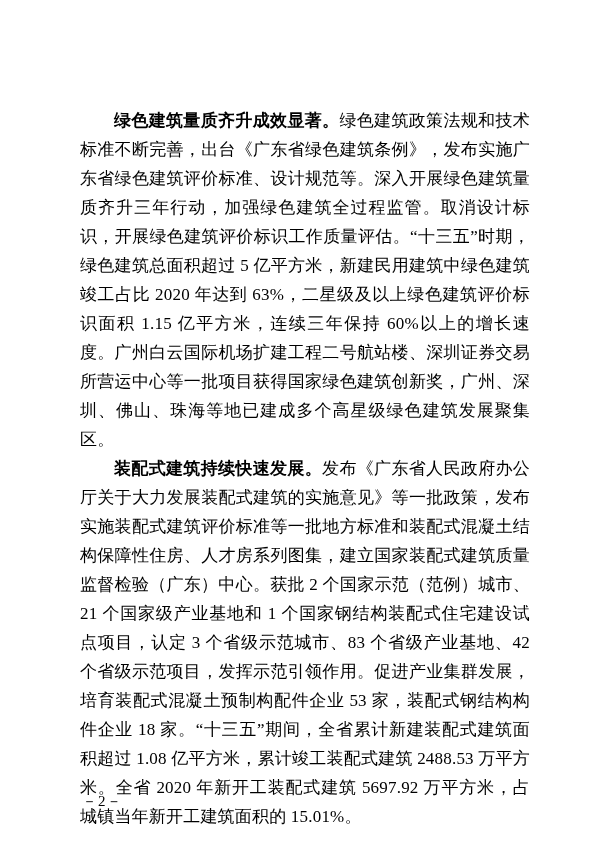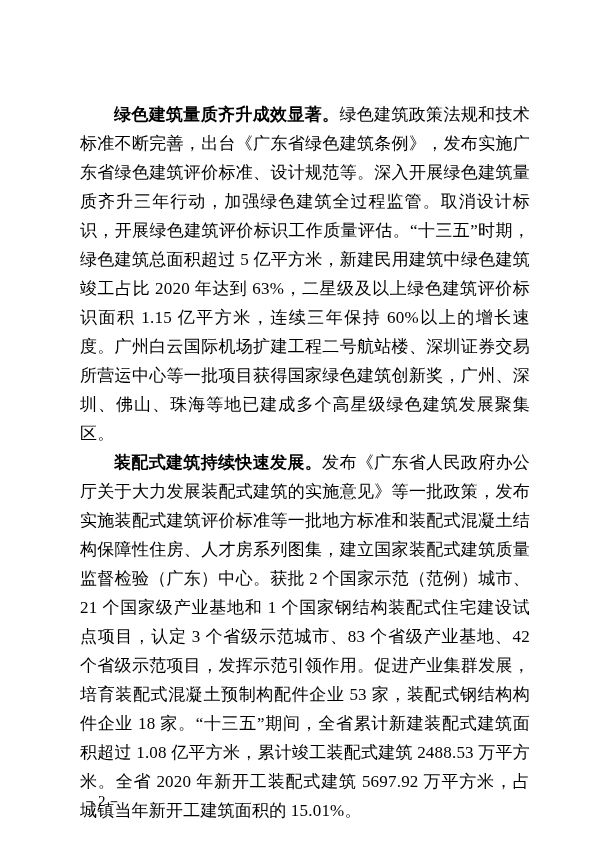--- a/index.html
+++ b/index.html
@@ -12,21 +12,21 @@
     width: 600px;
     height: 848px;
     background: #ffffff;
     overflow: hidden;
     font-family: "Liberation Serif", "DejaVu Serif", serif;
     color: #000000;
   }
   .doc-content {
     position: absolute;
     left: 80px;
-    top: 100px;
+    top: 106px;
     width: 450px;
     font-size: 17px;
     line-height: 29px;
     text-align: justify;
     text-justify: inter-character;
     letter-spacing: 0.2px;
     color: #000000;
   }
   .para {
     margin: 0;

